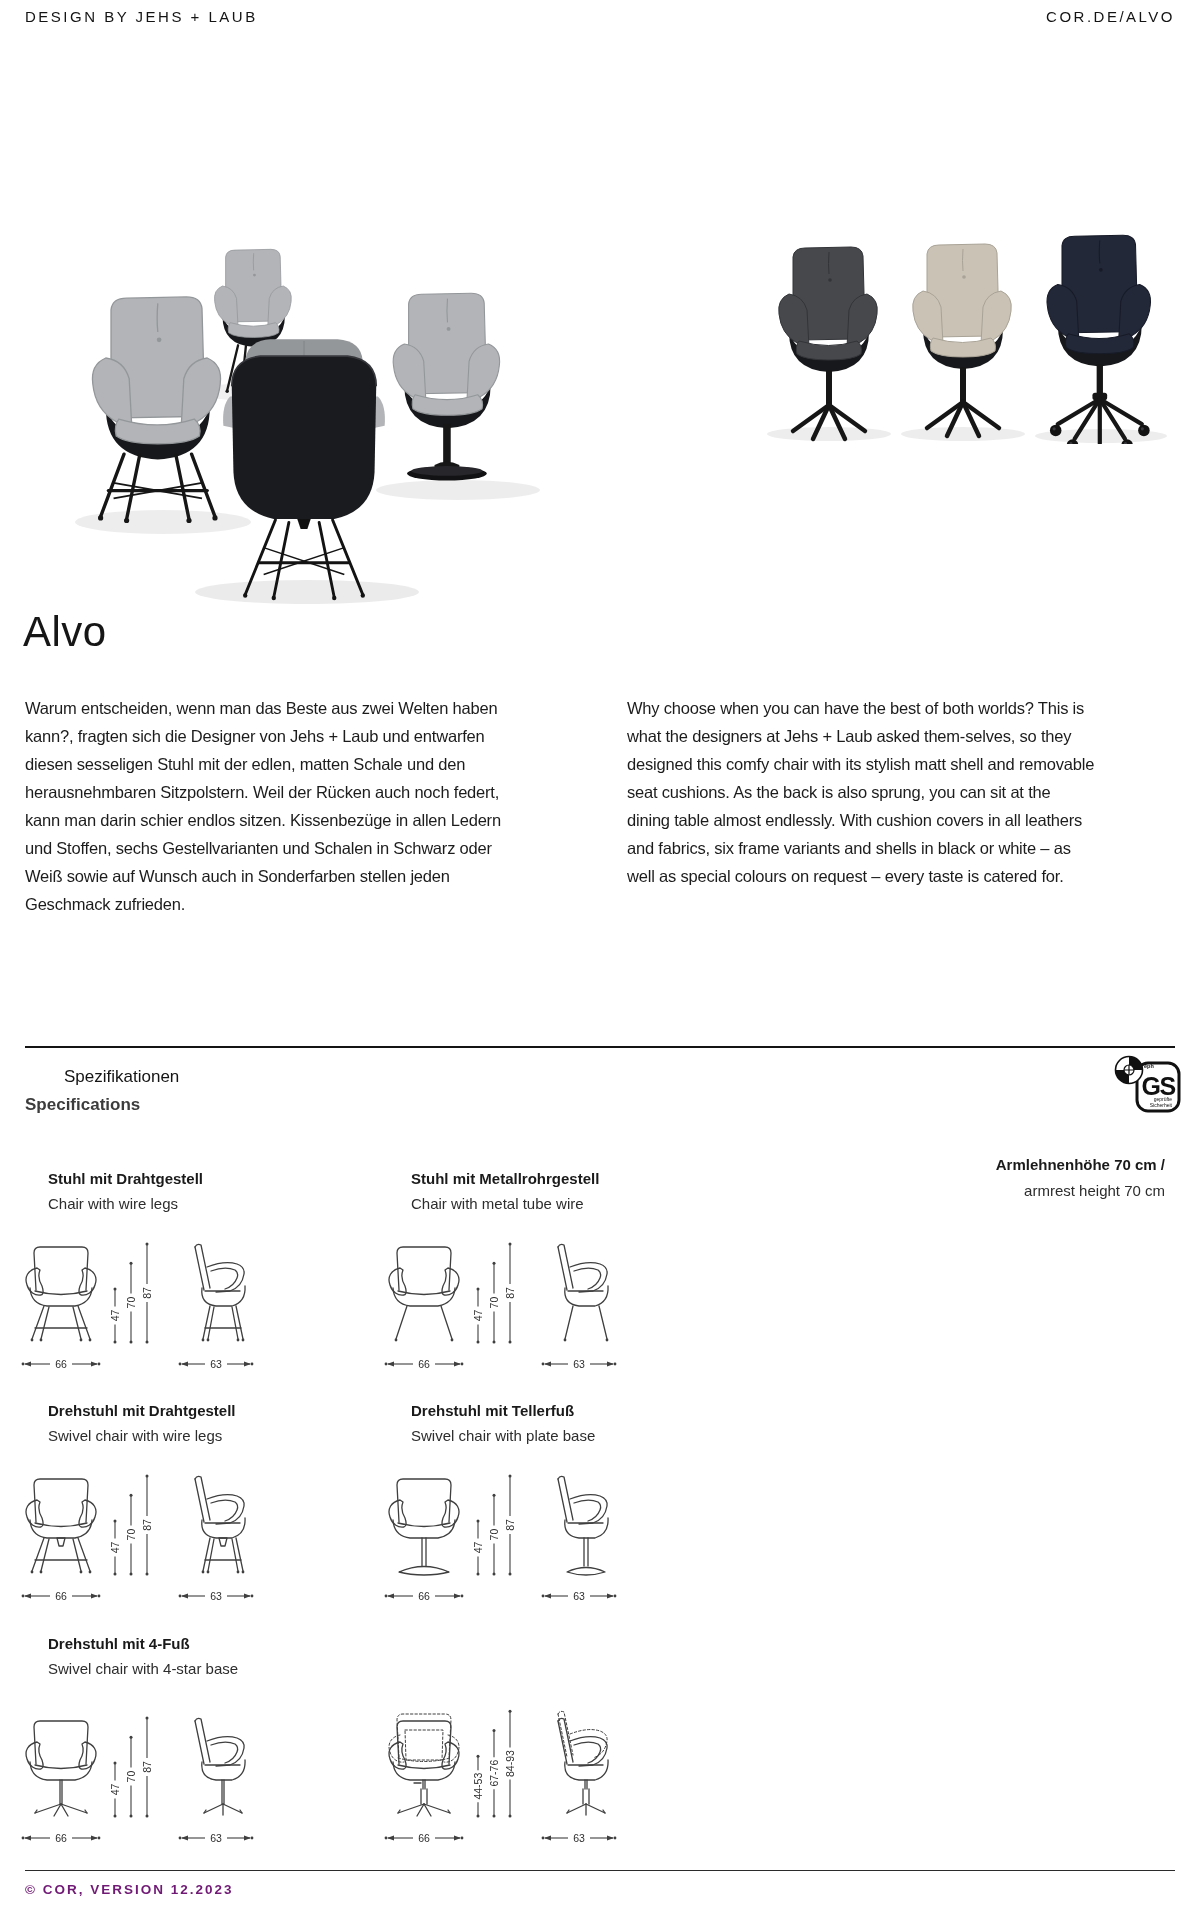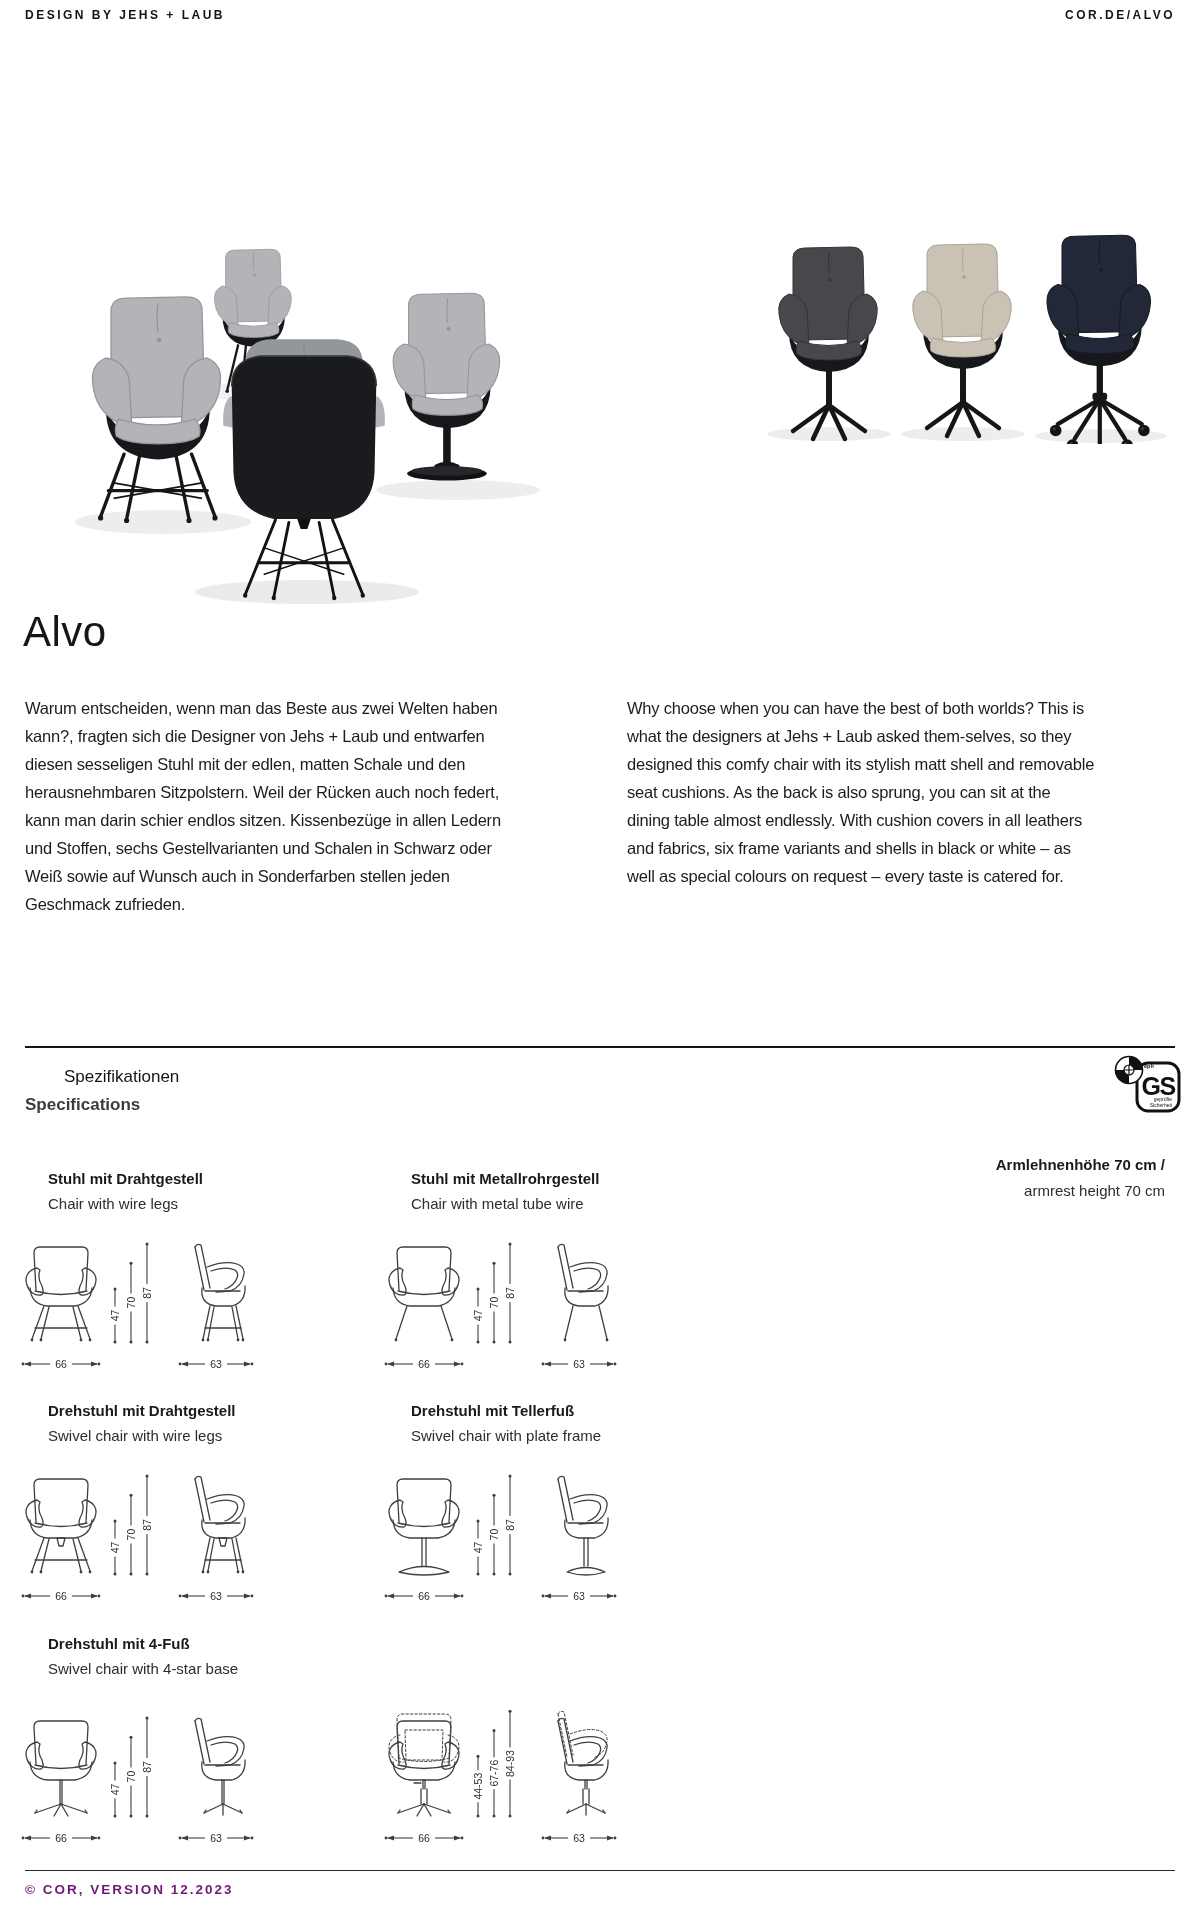--- a/index.html
+++ b/index.html
@@ -2,21 +2,21 @@
 <html><head>
 <meta charset="utf-8">
 <style>
   html,body{margin:0;padding:0;}
   body{
     width:1200px;height:1911px;position:relative;background:#ffffff;
     font-family:"Liberation Sans", sans-serif;color:#1b1b1b;overflow:hidden;
   }
   .abs{position:absolute;}
   
-  .hdr{top:8px;font-size:12px;font-weight:700;letter-spacing:2.5px;color:#141414;white-space:nowrap;}
+  .hdr{top:8px;font-size:15px;font-weight:400;letter-spacing:2.5px;color:#141414;white-space:nowrap;}
   .hdr-left{left:25px;}
   .hdr-right{right:25px;text-decoration:none;color:#141414;}
   
   #hero-left{left:15px;top:160px;width:575px;height:445px;}
   #hero-right{left:745px;top:198px;width:450px;height:246px;}
   
   .title{left:23px;top:608px;font-size:42px;font-weight:400;letter-spacing:0.5px;color:#161616;}
   .para{top:694px;font-size:16.5px;line-height:28px;letter-spacing:-0.2px;color:#1c1c1c;}
   .para-de{left:25px;width:476px;}
   .para-en{left:627px;width:470px;}
@@ -244,21 +244,21 @@
 <div class="abs armnote">
   <div class="lde">Armlehnenhöhe 70 cm /</div>
   <div class="len">armrest height 70 cm</div>
 </div>
 <div class="lbl" style="left:25px;top:1398px">
   <div class="lde">Drehstuhl mit Drahtgestell</div>
   <div class="len">Swivel chair with wire legs</div>
 </div>
 <div class="lbl" style="left:388px;top:1398px">
   <div class="lde">Drehstuhl mit Tellerfuß</div>
-  <div class="len">Swivel chair with plate frame</div>
+  <div class="len">Swivel chair with plate base</div>
 </div>
 <div class="lbl" style="left:25px;top:1631px">
   <div class="lde">Drehstuhl mit 4-Fuß</div>
   <div class="len">Swivel chair with 4-star base</div>
 </div>
 
 <div class="pair" id="pair-0"><svg viewBox="0 0 250 144" width="250" height="144">
       <g fill="none" stroke="#3f3f3f" stroke-width="1.3" stroke-linecap="round" stroke-linejoin="round" transform="translate(8,12)">
   <path d="M13,46 L11,9 Q11,3 17,3 L59,3 Q65,3 65,9 L63,46"></path>
   <path d="M14,24 C5,26 1,33 4,41 C6,48 12,52 18,51 C21,50 20,45 19,42 C16,37 15,31 17,26 Z"></path>

